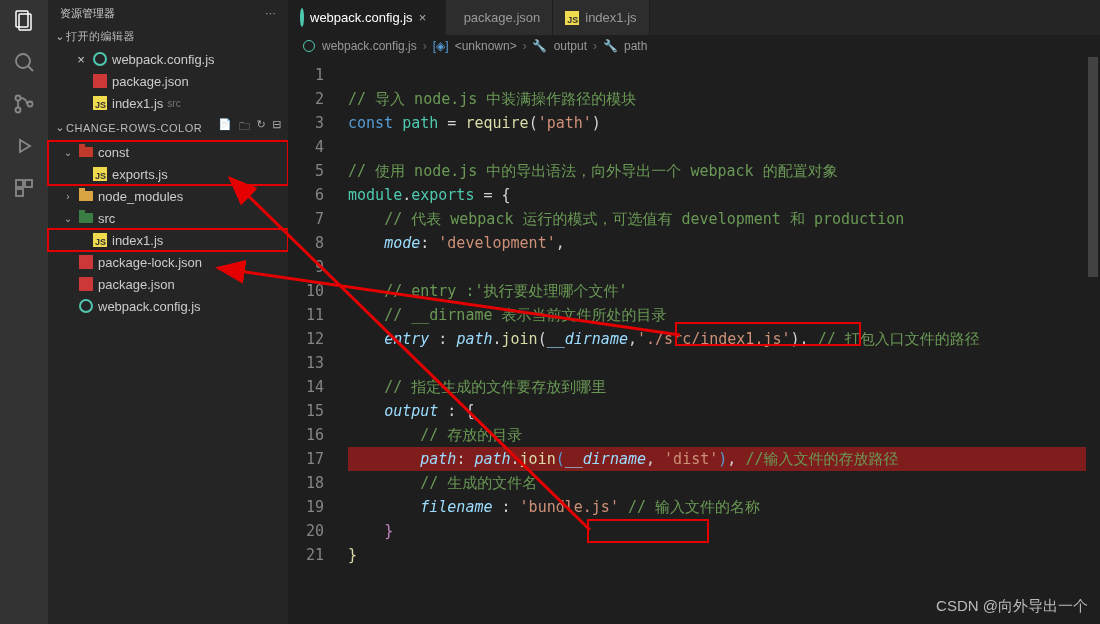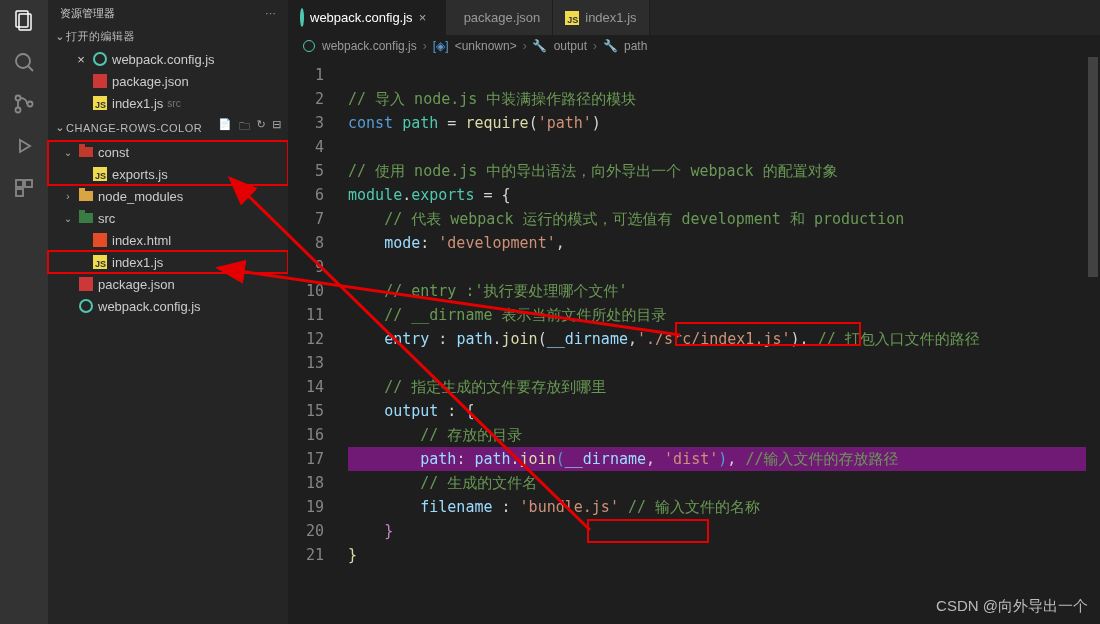--- a/index.html
+++ b/index.html
@@ -38,25 +38,25 @@
   .tabs { display:flex; background:#252526; height:35px; }
   .tab { display:flex; align-items:center; padding:0 12px; gap:6px; background:#2d2d2d; color:#999; font-size:13px; cursor:pointer; border-right:1px solid #1e1e1e; }
   .tab.active { background:#1e1e1e; color:#fff; }
   .tab .tclose { width:14px; color:#aaa; }
   .breadcrumb { height:22px; display:flex; align-items:center; padding:0 14px; gap:6px; font-size:12px; color:#999; background:#1e1e1e; }
   .breadcrumb .sep { color:#666; }
   .breadcrumb .bicon { width:14px;height:14px;display:inline-flex;align-items:center;justify-content:center; }
   .editor { flex:1; display:flex; font-family:Consolas,monospace; font-size:15px; line-height:24px; overflow:hidden; }
   .gutter { width:50px; text-align:right; color:#858585; padding:6px 14px 0 0; user-select:none; background:#1e1e1e; }
   .code { flex:1; padding:6px 0 0 10px; white-space:pre; color:#d4d4d4; }
-  .hl-line { background:#701a75; display:inline-block; width:100%; }
+  .hl-line { background:#7f1d1d; display:inline-block; width:100%; }
   .c-comment { color:#6a9955; }
   .c-kw { color:#c586c0; }
   .c-blue { color:#569cd6; }
-  .c-var { color:#9cdcfe; }
+  .c-var { color:#9cdcfe;font-style:italic; }
   .c-func { color:#dcdcaa; }
   .c-str { color:#ce9178; }
   .c-type { color:#4ec9b0; }
   .c-white { color:#d4d4d4; }
   .watermark { position:absolute; right:12px; bottom:8px; color:#bbb; font-size:15px; font-family:sans-serif; }
   .annot-svg { position:absolute; top:0; left:0; width:1100px; height:624px; pointer-events:none; }
   .scrollbar { position:absolute; right:0; top:57px; bottom:0; width:14px; background:#1e1e1e; }
   .scrollbar .thumb { position:absolute; top:0; left:2px; width:10px; height:220px; background:#424242; }
 </style>
 </head>
@@ -162,31 +162,31 @@
           </span>
         <span class="lbl">node_modules</span>
       </div>
       <div class="tree-item" style="--indent:14px">
         <span class="chev">⌄</span>
         <span class="ticon">
             <span class="ic-folder-green"></span>
           </span>
         <span class="lbl">src</span>
       </div>
-      <div class="tree-item" style="--indent:40px">
-        <span class="ticon">
-            <span class="ic-html"></span>
-          </span>
-        <span class="lbl">index.html</span>
-      </div>
       <div class="tree-item redbox" style="--indent:40px">
         <span class="ticon">
             <span class="ic-js"></span>
           </span>
         <span class="lbl">index1.js</span>
+      </div>
+      <div class="tree-item" style="--indent:26px">
+        <span class="ticon">
+            <span class="ic-npm"></span>
+          </span>
+        <span class="lbl">package-lock.json</span>
       </div>
       <div class="tree-item" style="--indent:26px">
         <span class="ticon">
             <span class="ic-npm"></span>
           </span>
         <span class="lbl">package.json</span>
       </div>
       <div class="tree-item" style="--indent:26px">
         <span class="ticon">
             <span class="ic-gear"></span>

